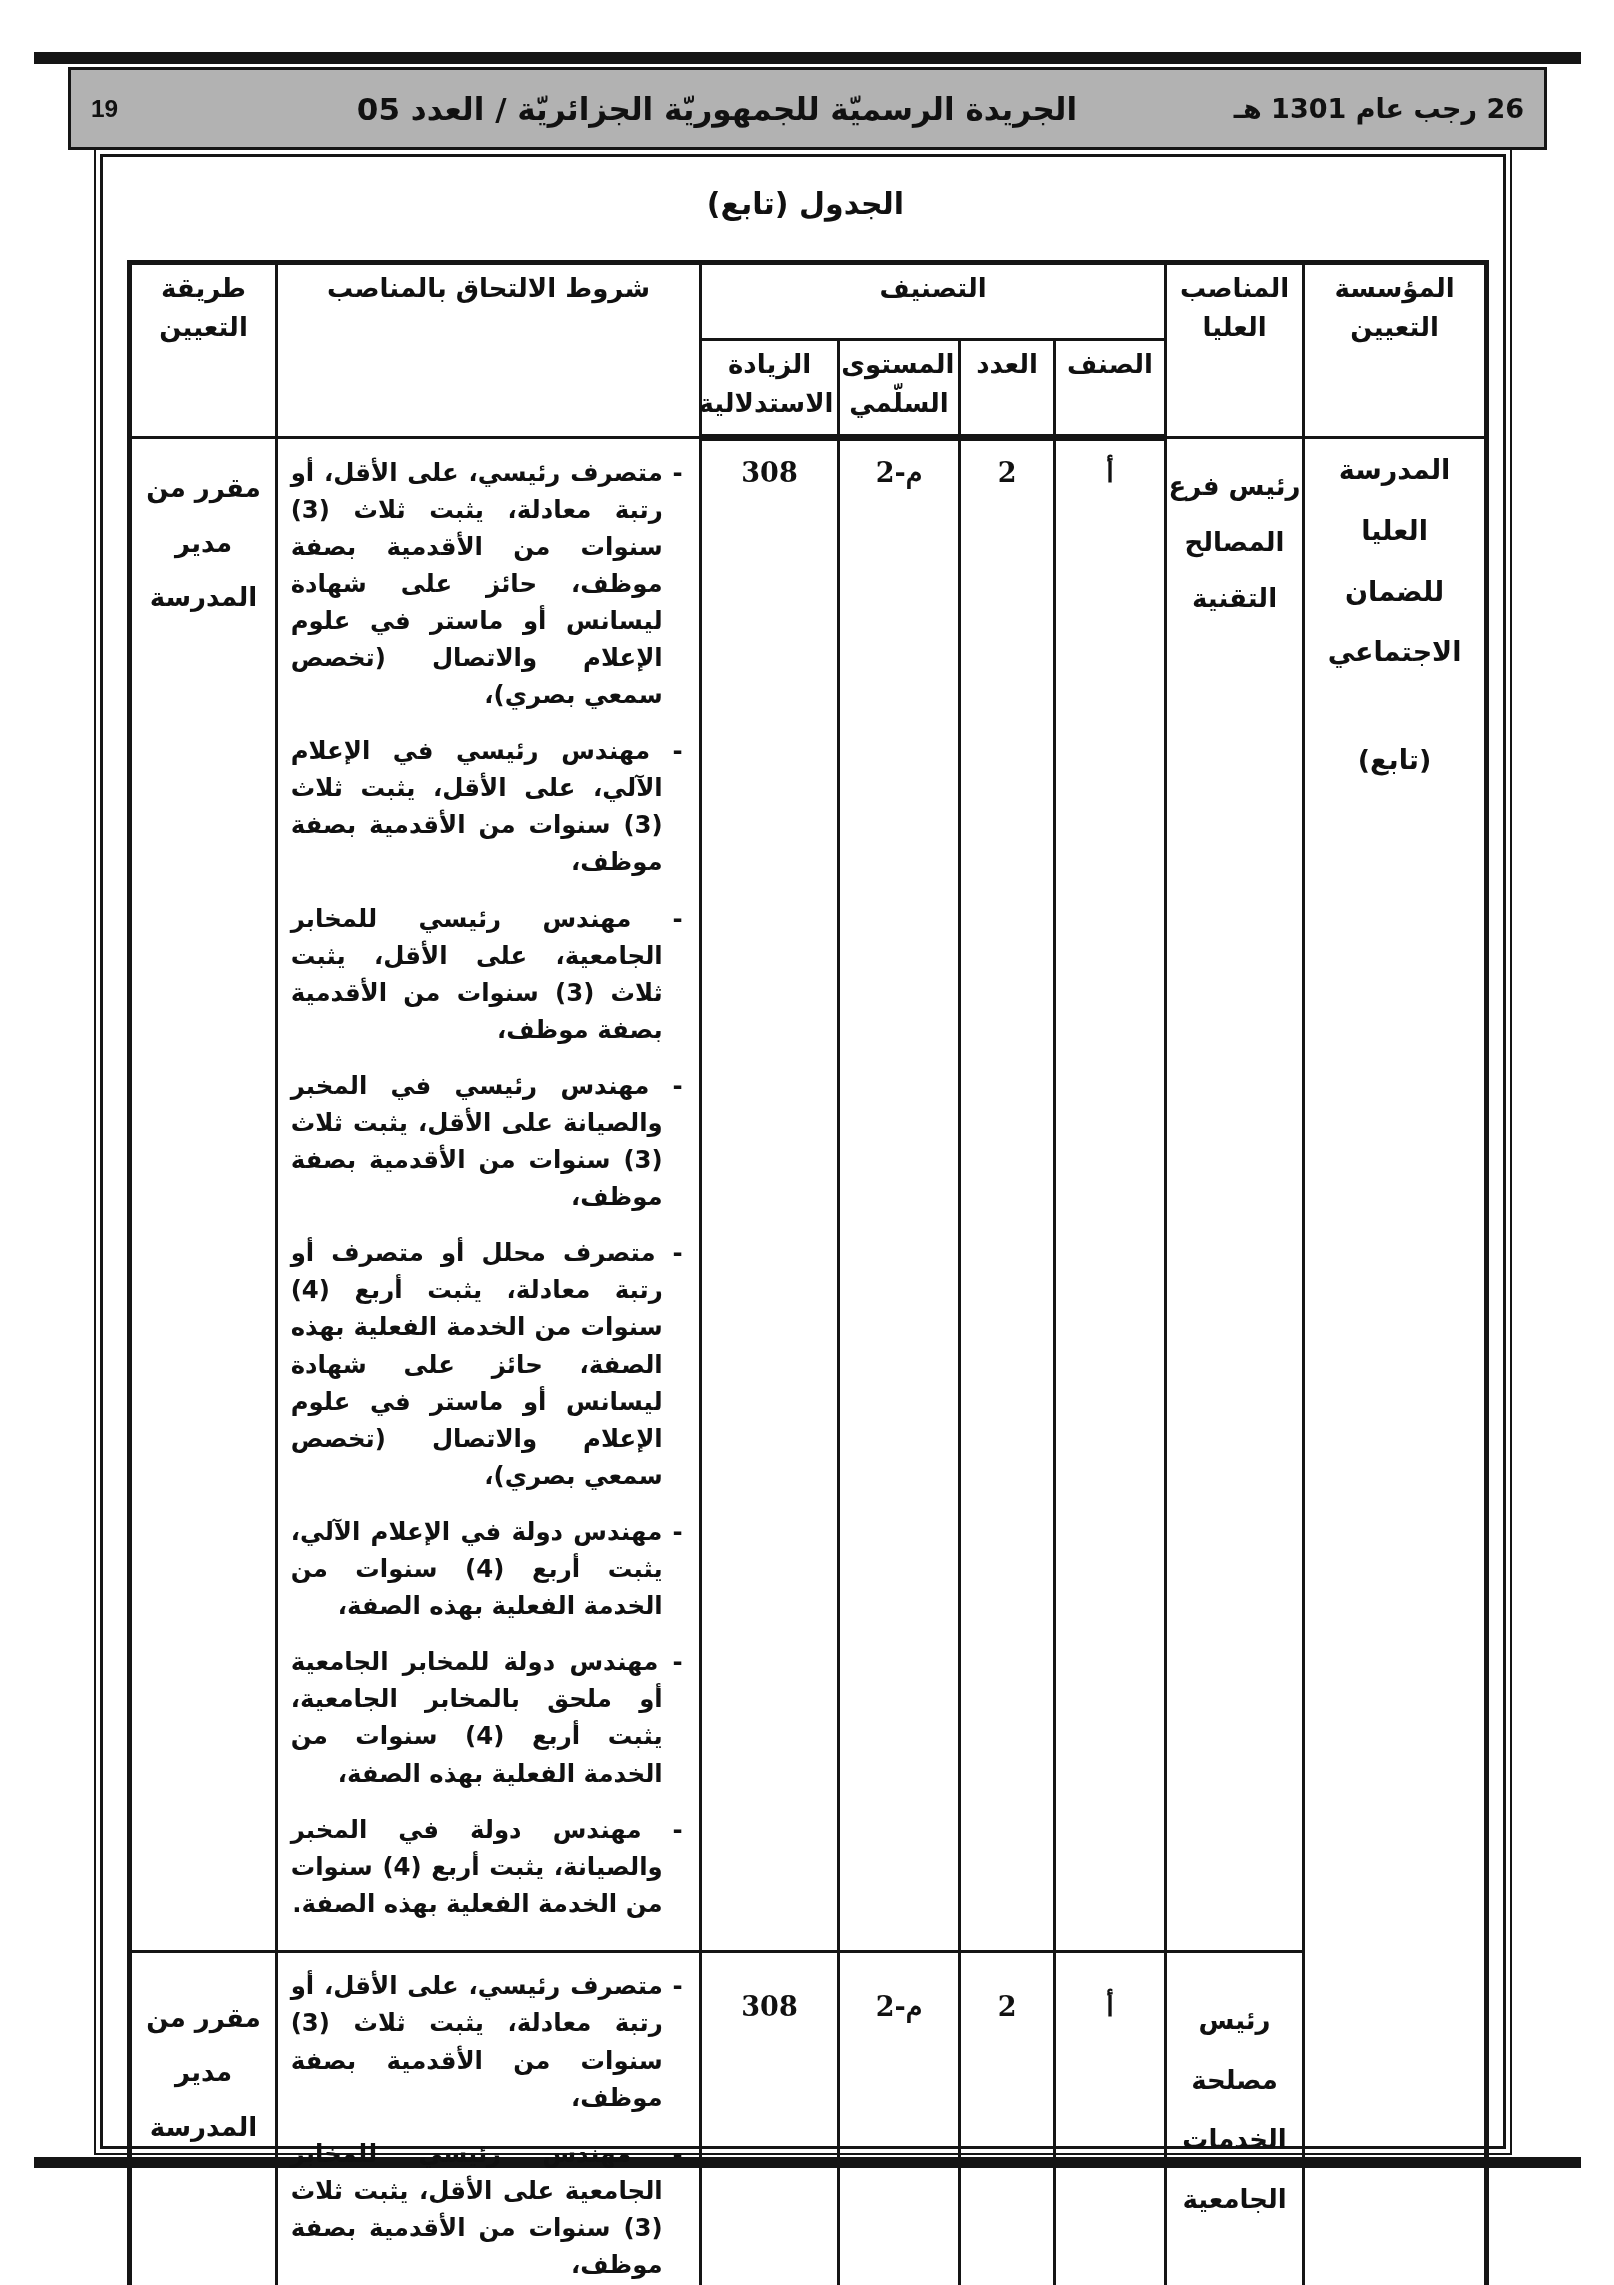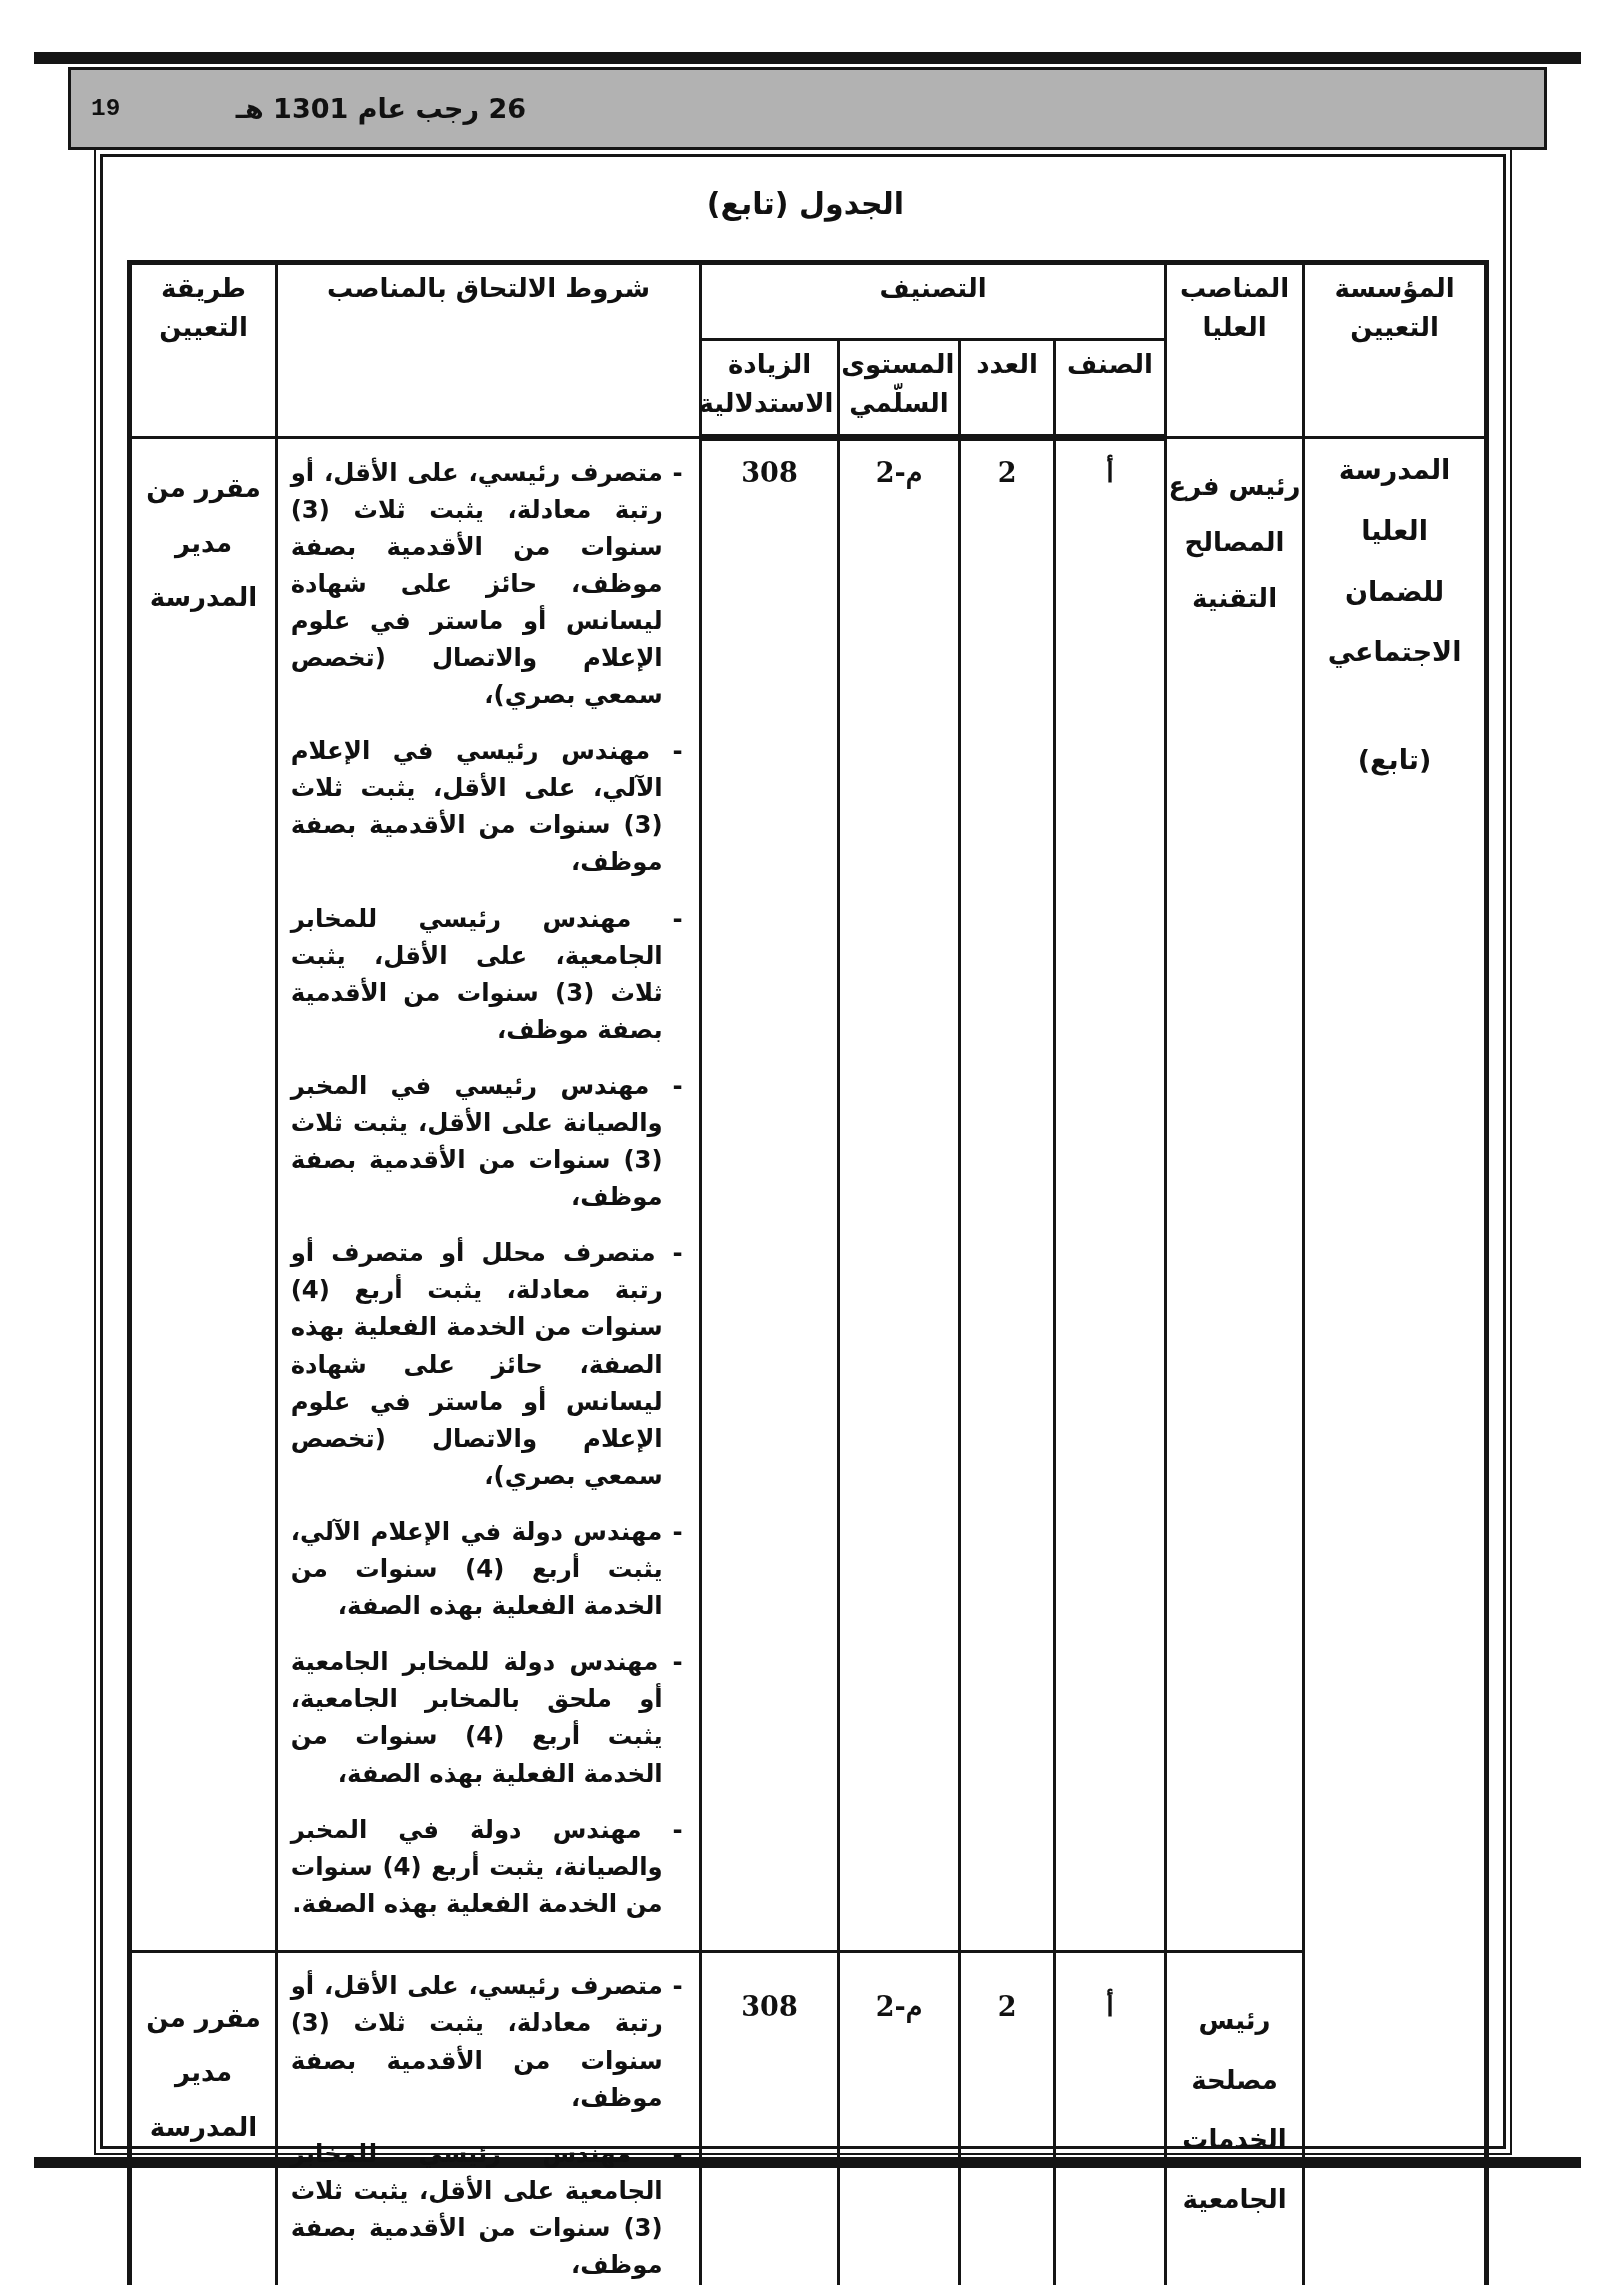--- a/index.html
+++ b/index.html
@@ -9,21 +9,21 @@
     overflow:hidden;
   }
   
   .top-rule{position:absolute;left:34px;top:52px;width:1547px;height:11.8px;background:#151515;}
   .bottom-rule{position:absolute;left:34px;top:2157px;width:1547px;height:11px;background:#151515;}
   .masthead{
     position:absolute;left:68px;top:67px;width:1479px;height:83px;
     background:#b2b2b2;border:3.6px solid #151515;box-sizing:border-box;
     display:flex;align-items:center;padding:0 20px;z-index:5;
   }
-  .pageno{width:127px;text-align:left;font-family:Liberation Mono, monospace;font-size:24.4px;}
+  .pageno{width:127px;text-align:left;font-family:Liberation Sans, sans-serif;font-size:24.4px;}
   .paper-title{flex:1;text-align:center;direction:rtl;font-size:31px;letter-spacing:0;}
   .dates{width:308px;text-align:right;direction:rtl;font-size:27px;line-height:1.45;}
   
   .frame{
     position:absolute;left:100px;top:154px;width:1406px;height:1995px;
     border:3.6px solid #151515;outline:2.7px solid #151515;outline-offset:4.5px;
     box-sizing:border-box;background:#fff;
   }
   .table-title{
     position:absolute;left:127px;top:186px;width:1357px;
@@ -62,20 +62,21 @@
 </style>
 </head>
 <body>
 
 <div class="page">
 
   <div class="top-rule"></div>
 
   <div class="masthead">
     <div class="pageno">19</div>
+    <div class="paper-title">الجريدة الرسميّة للجمهوريّة الجزائريّة / العدد 05</div>
     <div class="dates">
       <div>26 رجب عام 1301 هـ</div>
     </div>
   </div>
 
   <div class="frame"></div>
 
   <div class="table-title">الجدول (تابع)</div>
 
   <div class="tbl-wrap">

